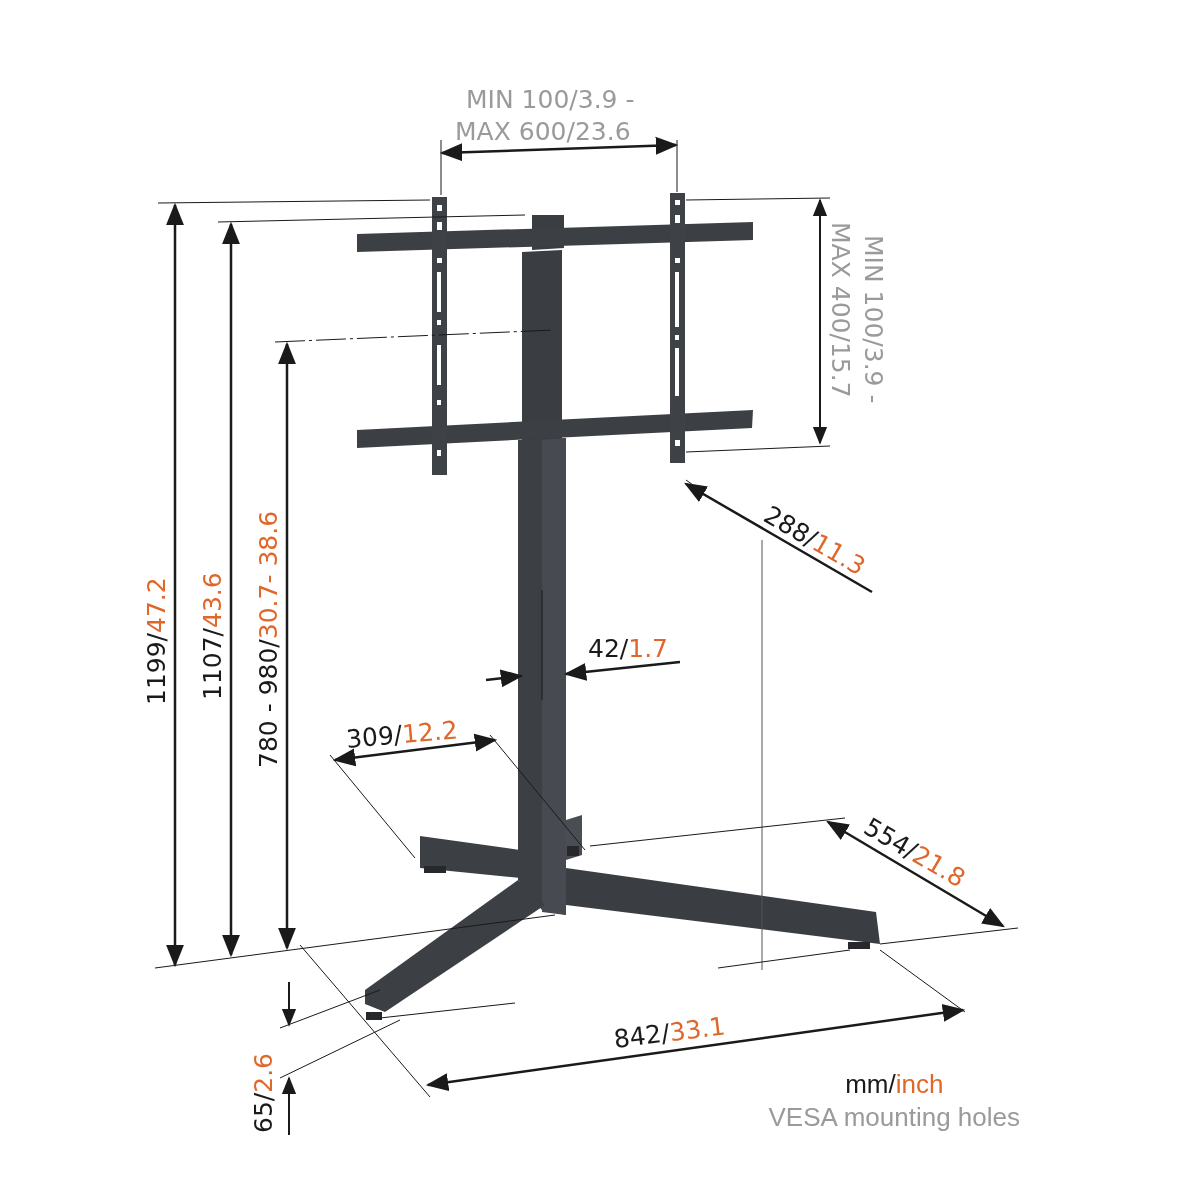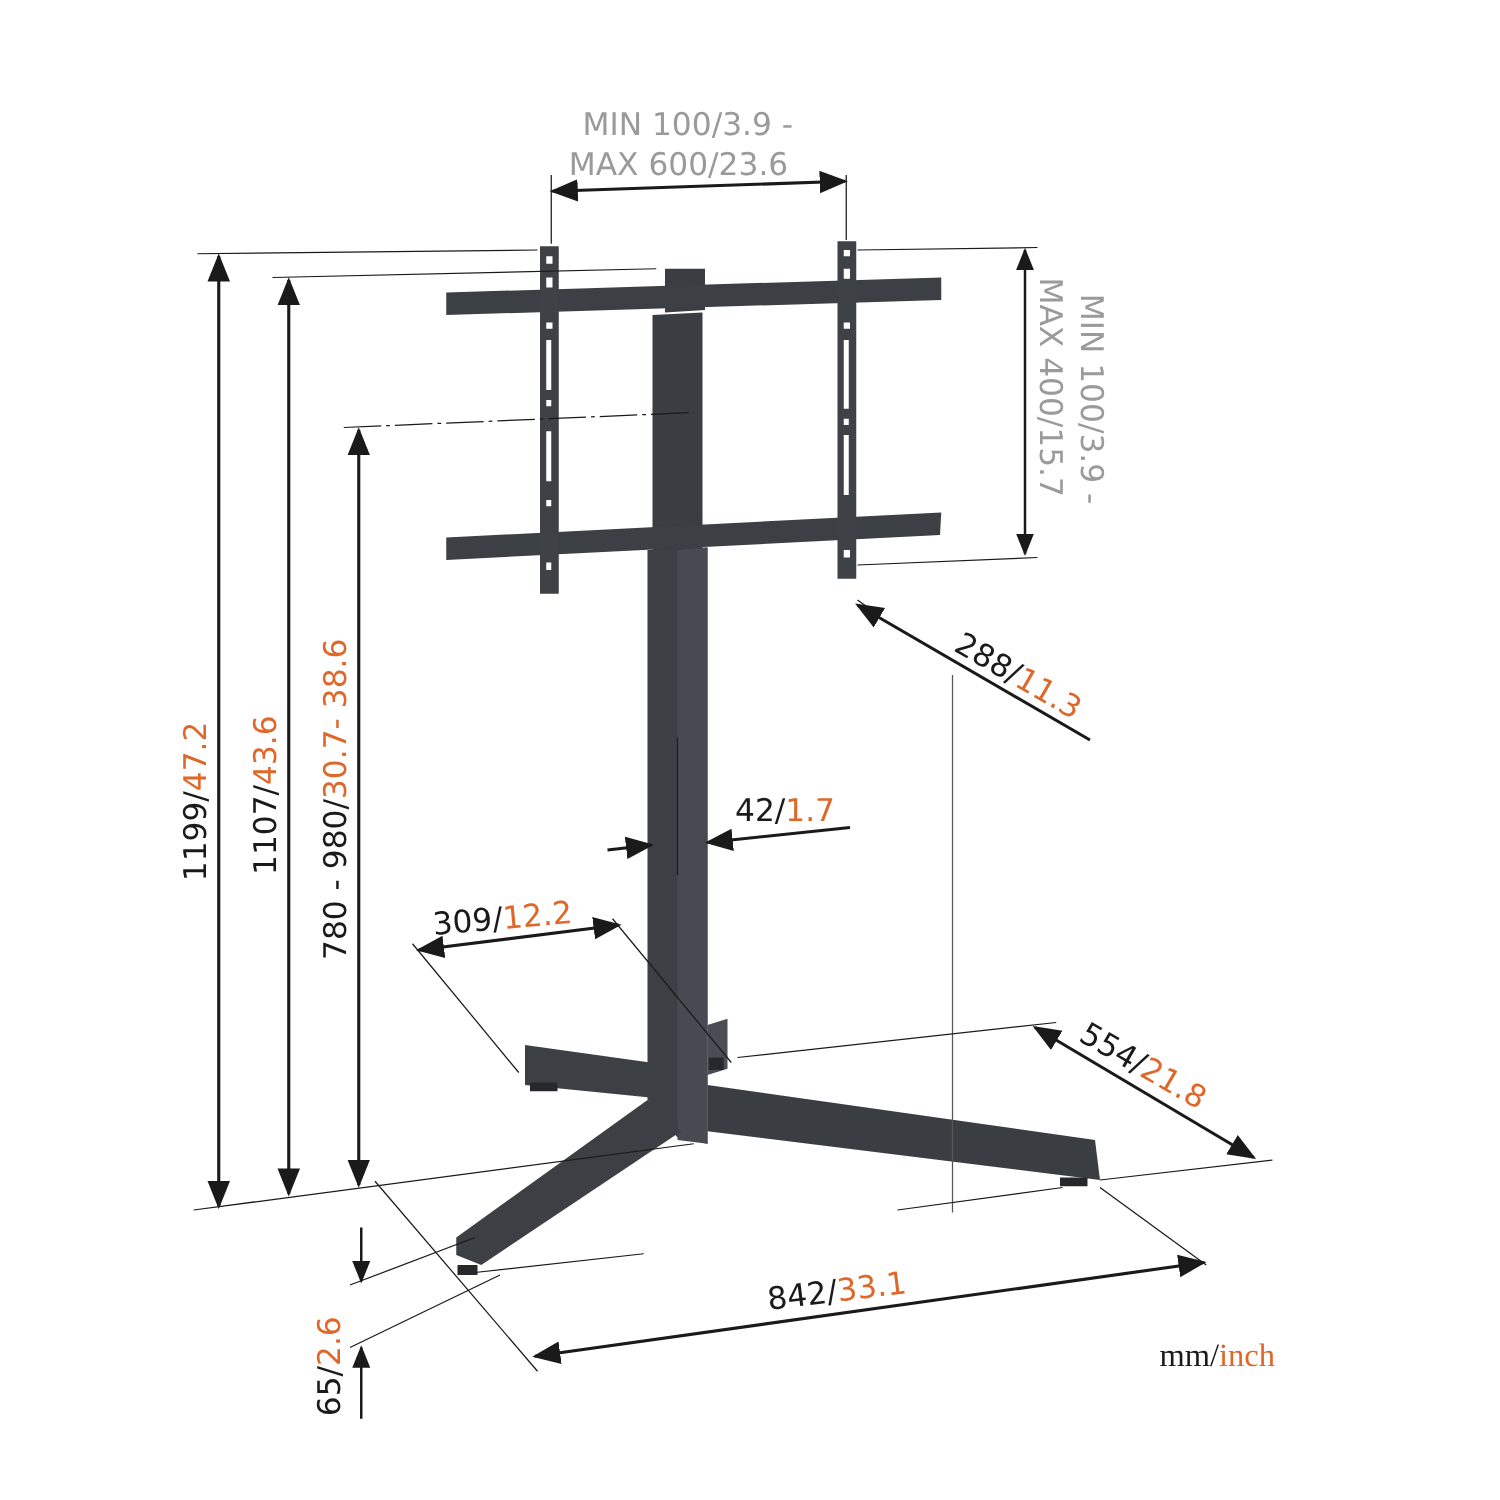--- a/index.html
+++ b/index.html
@@ -4,21 +4,21 @@
 <style>
   html, body { margin: 0; padding: 0; background: #ffffff; }
   body { width: 1200px; height: 1200px; position: relative; overflow: hidden;
          font-family: "DejaVu Sans", sans-serif; }
   svg#diagram { position: absolute; left: 0; top: 0; }
   .lbl { font-family: "DejaVu Sans", sans-serif; font-size: 25px; }
   .dark { fill: #1a1a1a; }
   .orange { fill: #e0672a; }
   .grey { fill: #9a9a9a; }
   .legend { position: absolute; right: 180px; top: 1068px; text-align: center;
-            font-family: Liberation Serif, serif; font-size: 26px; line-height: 33px; margin-left: 11px; }
+            font-family: Liberation Sans, sans-serif; font-size: 26px; line-height: 33px; margin-left: 11px; }
   .legend .l2 { color: #9a9a9a; }
   .legend .mm { color: #1a1a1a; }
   .legend .inch { color: #e0672a; }
 </style>
 </head>
 <body>
 
 <svg id="diagram" width="1200" height="1200" viewBox="0 0 1200 1200">
   <defs>
     <marker id="arr" viewBox="0 0 10 10" refX="9" refY="5" markerWidth="9" markerHeight="9" orient="auto-start-reverse">
@@ -150,13 +150,14 @@
     <tspan class="dark">842/</tspan><tspan class="orange">33.1</tspan>
   </text>
 
   <text class="lbl" transform="translate(272,1133) rotate(-90)">
     <tspan class="dark">65/</tspan><tspan class="orange">2.6</tspan>
   </text>
 </svg>
 
 <div class="legend">
   <div><span class="mm">mm/</span><span class="inch">inch</span></div>
+  <div class="l2">VESA mounting holes</div>
 </div>
 
 </body></html>

